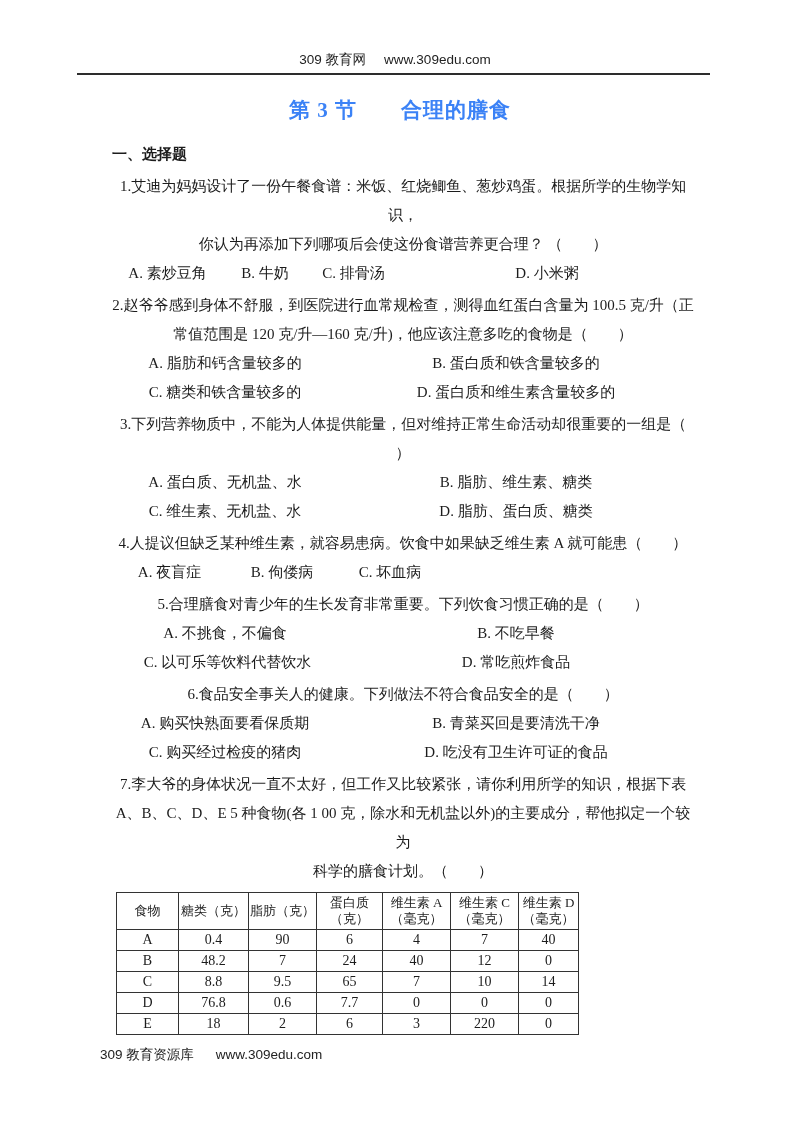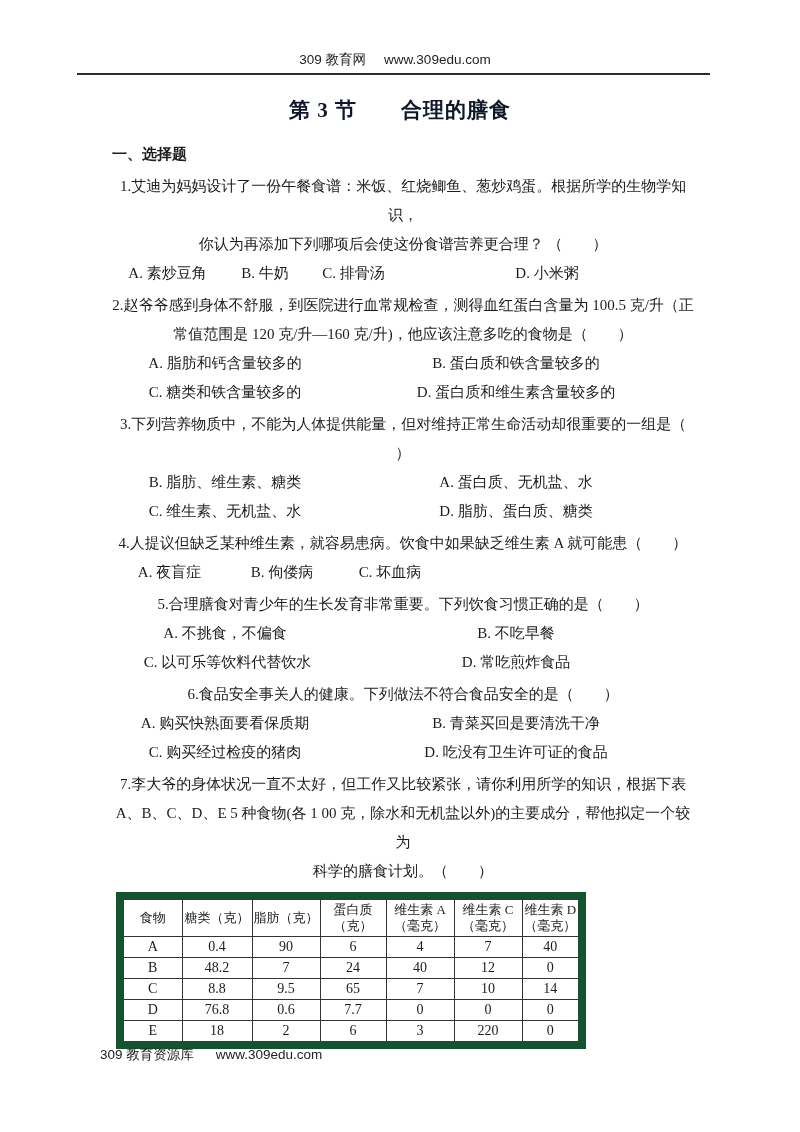--- a/index.html
+++ b/index.html
@@ -22,42 +22,42 @@
   }
   .header .site-name { margin-right:18px; }
   .header-rule {
     position:absolute; top:73px; left:77px; width:633px;
     border-top:2px solid #2d2d2d;
   }
   
   .doc-title {
     position:absolute; top:96px; left:0; width:800px;
     text-align:center;
-    font-size:21px; font-weight:bold; color:#0f172a;
+    font-size:21px; font-weight:bold; color:#3b82f6;
     letter-spacing:1px;
   }
   
   .content {
     position:absolute; left:112px; top:140px; width:582px;
     font-size:15px; line-height:29px; color:#1c1c1c;
   }
   .sec-heading { font-weight:bold; margin-bottom:3px; }
   .q-block { margin-bottom:3px;text-align:center; }
   .q-text { white-space:pre-line; margin-bottom:0; }
   .opts { margin-bottom:3px; }
   .opts-2col { display:grid; grid-template-columns:226px 1fr; }
   .opts-q1 { display:grid; grid-template-columns:111px 84px 93px 1fr; }
   .opts-q4 { display:grid; grid-template-columns:115px 110px 106px 1fr; }
   .opt { white-space:nowrap; }
   .opt-indent { padding-left:5px; }
   
   .nutrition-table {
     border-collapse:collapse;
     margin:6px 0 0 4px;
-    border:8px solid #14532d;
+    border:1px solid #14532d;
     table-layout:fixed;
     width:462px;
   }
   .nutrition-table th, .nutrition-table td {
     border:1px solid #333;
     text-align:center;
     vertical-align:middle;
   }
   .nutrition-table th {
     font-weight:normal;
@@ -111,22 +111,22 @@
         <span class="opt">B. 蛋白质和铁含量较多的</span>
         <span class="opt">C. 糖类和铁含量较多的</span>
         <span class="opt">D. 蛋白质和维生素含量较多的</span>
       </div>
     </div>
 
     <div class="q-block">
       <p class="q-text">3.下列营养物质中，不能为人体提供能量，但对维持正常生命活动却很重要的一组是（
 ）</p>
       <div class="opts opts-2col">
+        <span class="opt">A. 蛋白质、无机盐、水</span>
         <span class="opt">B. 脂肪、维生素、糖类</span>
-        <span class="opt">A. 蛋白质、无机盐、水</span>
         <span class="opt">C. 维生素、无机盐、水</span>
         <span class="opt">D. 脂肪、蛋白质、糖类</span>
       </div>
     </div>
 
     <div class="q-block">
       <p class="q-text">4.人提议但缺乏某种维生素，就容易患病。饮食中如果缺乏维生素 A 就可能患（　　）</p>
       <div class="opts opts-q4">
         <span class="opt">A. 夜盲症</span>
         <span class="opt">B. 佝偻病</span>

